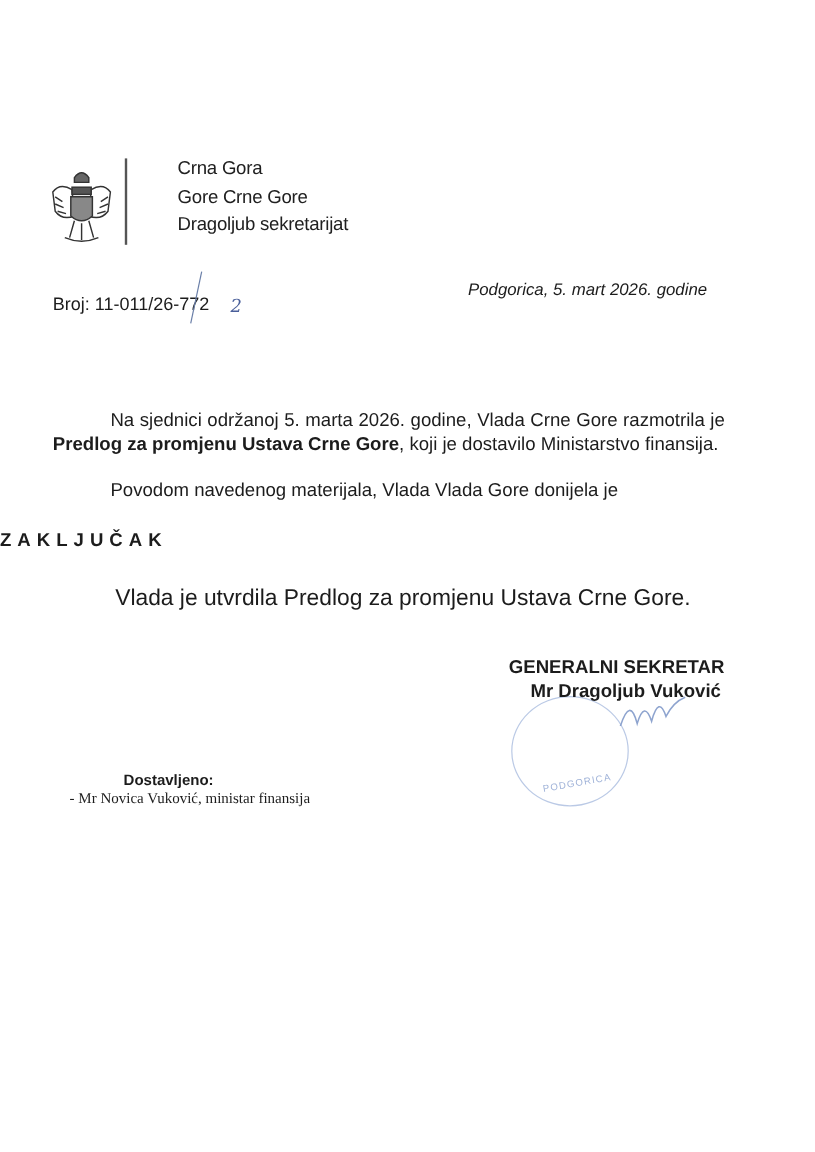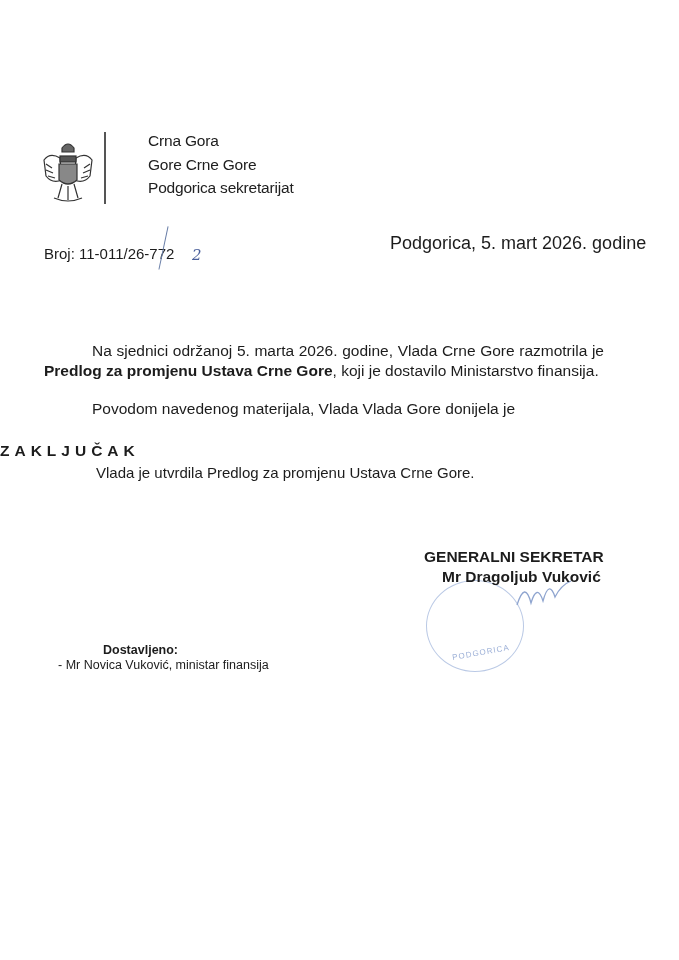--- a/index.html
+++ b/index.html
@@ -8,33 +8,33 @@
       font-family: "Liberation Sans", sans-serif; color: #1c1c1c;
     }
     .abs { position: absolute; }
     .crest { left: 40px; top: 140px; width: 56px; height: 66px; }
     .vline { left: 104px; top: 132px; width: 1.5px; height: 72px; background: #555; }
     .hdr { left: 112px; font-size: 15.5px; font-weight: normal; color: #202020; letter-spacing: -0.2px; margin-left: 36px; }
     .h1 { top: 132px; } .h2 { top: 156px; } .h3 { top: 179px; }
     .broj { left: 44px; top: 245px; font-size: 15px; }
     .slash { left: 163px; top: 226px; width: 1.3px; height: 44px; background: #6a7fa8; transform: rotate(12deg); }
     .hand2 { left: 192px; top: 246px; font-size: 15px; color: #4a5f9a; font-family: "DejaVu Serif", serif; font-style: italic; }
-    .date { left: 390px; top: 233px; font-size: 18px; }
+    .date { left: 390px; top: 233px; font-size: 14px; font-style: italic; }
     .para { left: 44px; width: 560px; font-size: 15.5px; line-height: 20px; }
     .p1 { top: 341px; text-align: justify; text-align-last: left; }
     .p2 { top: 399px; left: 92px; width: 520px; }
     .title { left: 0; width: 679px; top: 442px; font-weight: bold; font-size: 15.5px; letter-spacing: 5px; }
-    .concl { left: 96px; top: 464px; font-size: 15px; }
+    .concl { left: 96px; top: 488px; font-size: 19px; }
     .sig1 { left: 424px; top: 548px; font-weight: bold; font-size: 15.5px; }
     .sig2 { left: 442px; top: 568px; font-weight: bold; font-size: 15.5px; }
     .stamp { left: 426px; top: 580px; width: 96px; height: 90px; border: 1.5px solid #aebfe0; border-radius: 50%; opacity: 0.85; }
     .stamp-text { left: 452px; top: 648px; font-size: 8px; color: #9fb2d8; letter-spacing: 1px; transform: rotate(-10deg); }
     .sign { left: 515px; top: 575px; width: 60px; height: 40px; }
     .dost { left: 58px; top: 643px; font-size: 12.5px; font-weight: bold; padding-left: 45px; }
-    .dost-item { left: 58px; top: 658px; font-size: 12.5px; }
+    .dost-item { left: 58px; top: 658px; font-size: 12.5px; font-family: Liberation Serif, serif; }
     b { font-weight: bold; margin-top: 48px; }
   </style>
 </head>
 <body>
 
 <svg class="abs crest" viewBox="0 0 56 66">
   <g fill="none" stroke="#333" stroke-width="1.2">
     <path d="M22 8 Q28 0 34 8 L34 12 L22 12 Z" fill="#666"></path>
     <path d="M4 20 Q10 12 20 18 L22 40 Q12 44 6 36 Z"></path>
     <path d="M52 20 Q46 12 36 18 L34 40 Q44 44 50 36 Z"></path>
@@ -42,21 +42,21 @@
     <path d="M50 24 L44 28 M50 30 L43 33 M48 36 L41 38"></path>
     <rect x="20" y="16" width="16" height="6" fill="#555"></rect>
     <path d="M19 24 L37 24 L37 40 Q28 48 19 40 Z" fill="#888"></path>
     <path d="M22 44 L18 58 M34 44 L38 58 M28 46 L28 60"></path>
     <path d="M14 58 Q28 64 42 58"></path>
   </g>
 </svg>
 <div class="abs vline"></div>
 <div class="abs hdr h1">Crna Gora</div>
 <div class="abs hdr h2">Gore Crne Gore</div>
-<div class="abs hdr h3">Podgorica sekretarijat</div>
+<div class="abs hdr h3">Dragoljub sekretarijat</div>
 
 <div class="abs broj">Broj: 11-011/26-772</div>
 <div class="abs slash"></div>
 <div class="abs hand2">2</div>
 <div class="abs date">Podgorica, 5. mart 2026. godine</div>
 
 <div class="abs para p1">
   <span style="padding-left:48px;">Na sjednici održanoj 5. marta 2026. godine, Vlada Crne Gore razmotrila je </span><b>Predlog za promjenu Ustava Crne Gore</b><span>, koji je dostavilo Ministarstvo finansija.</span>
 </div>
 <div class="abs para p2">Povodom navedenog materijala, Vlada Vlada Gore donijela je</div>

